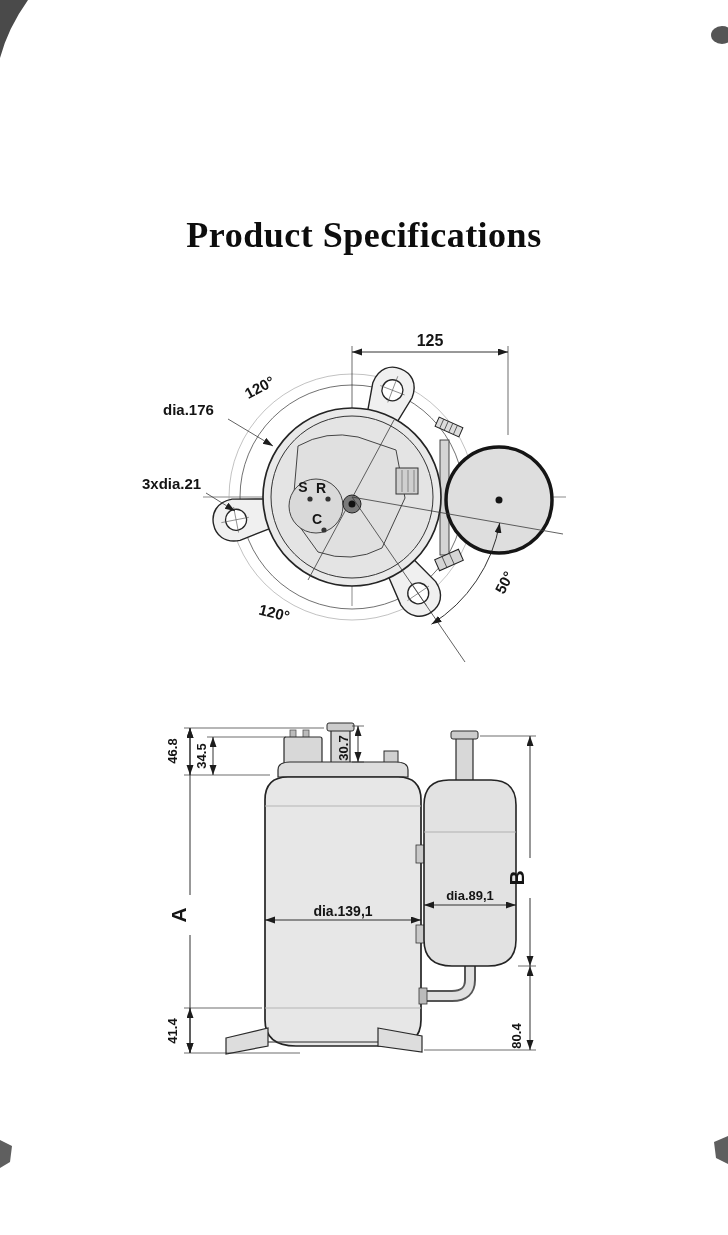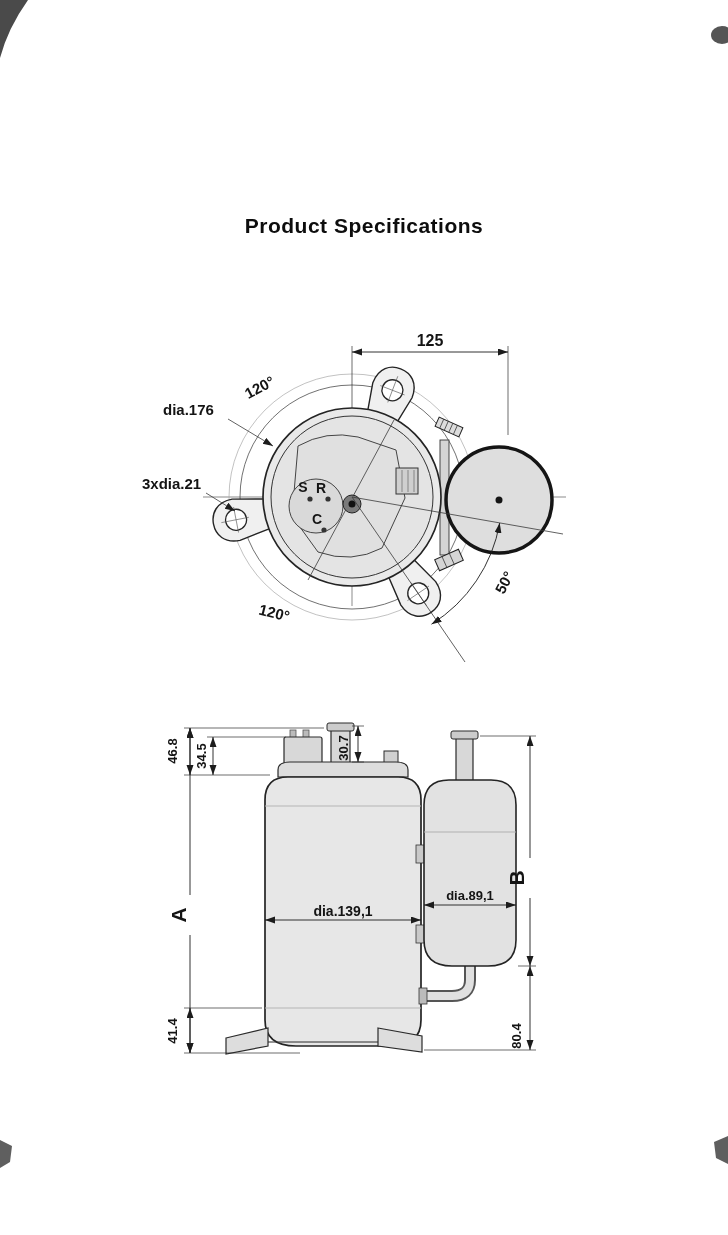--- a/index.html
+++ b/index.html
@@ -1,20 +1,20 @@
 <!DOCTYPE html>
 <html><head>
 <meta charset="utf-8">
 <style>
   html,body{margin:0;padding:0;background:#ffffff;}
   body{width:728px;height:1235px;overflow:hidden;font-family:"Liberation Sans",sans-serif;}
   .page{position:relative;width:728px;height:1235px;background:#fff;}
   .title{position:absolute;top:214px;left:0;width:100%;text-align:center;margin:0;
-         font-size:21px;font-weight:700;color:#0d0d0d;letter-spacing:.5px;
-         font-family:Liberation Sans, sans-serif;}
+         font-size:36px;font-weight:700;color:#0d0d0d;letter-spacing:.5px;
+         font-family:Liberation Serif, serif;}
   svg.drawing{position:absolute;top:0;left:0;}
   svg text{font-family:"Liberation Sans",sans-serif;font-weight:700;fill:#141414;}
   .t13{font-size:13px}
   .t14{font-size:14px}
   .t15{font-size:15px}
   .t16{font-size:16px}
   .t21{font-size:21px}
   .dim{stroke:#1c1c1c;stroke-width:.9;fill:none}
   .ext{stroke:#2e2e2e;stroke-width:.7;fill:none}
   .cl{stroke:#5a5a5a;stroke-width:.7;fill:none}

